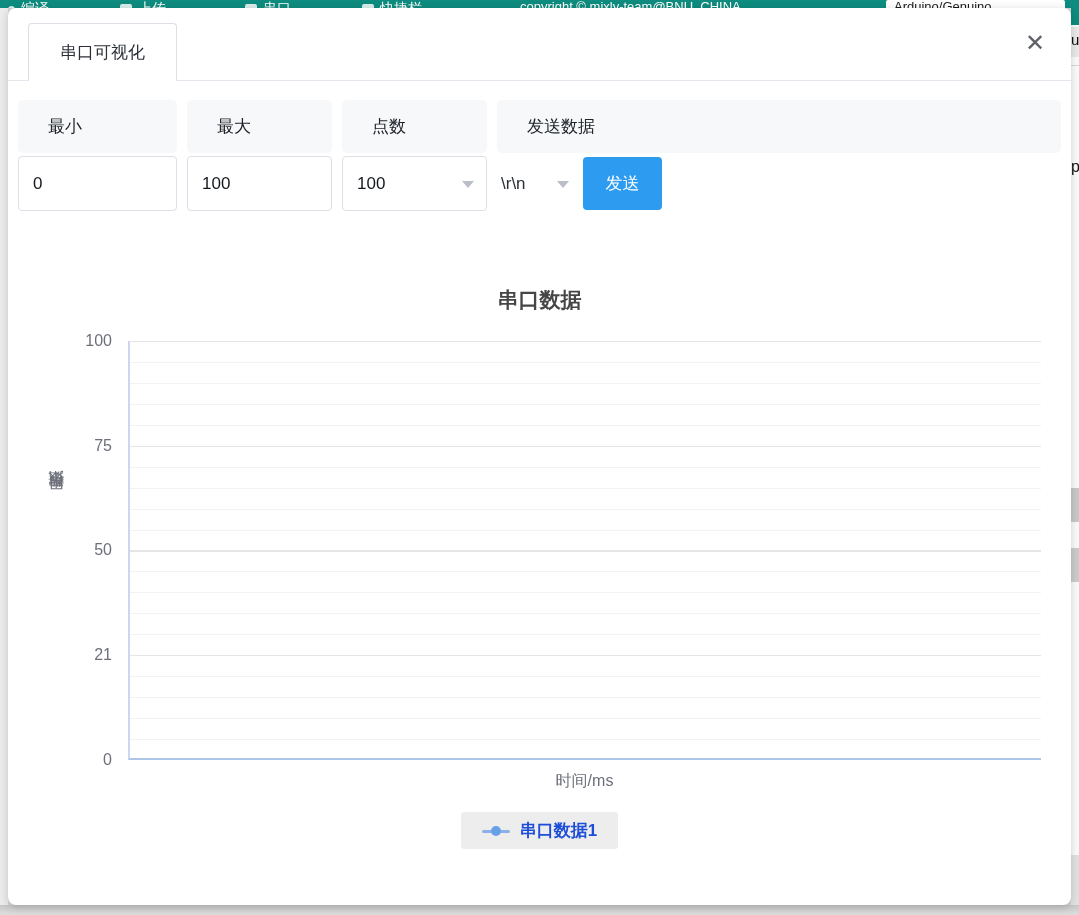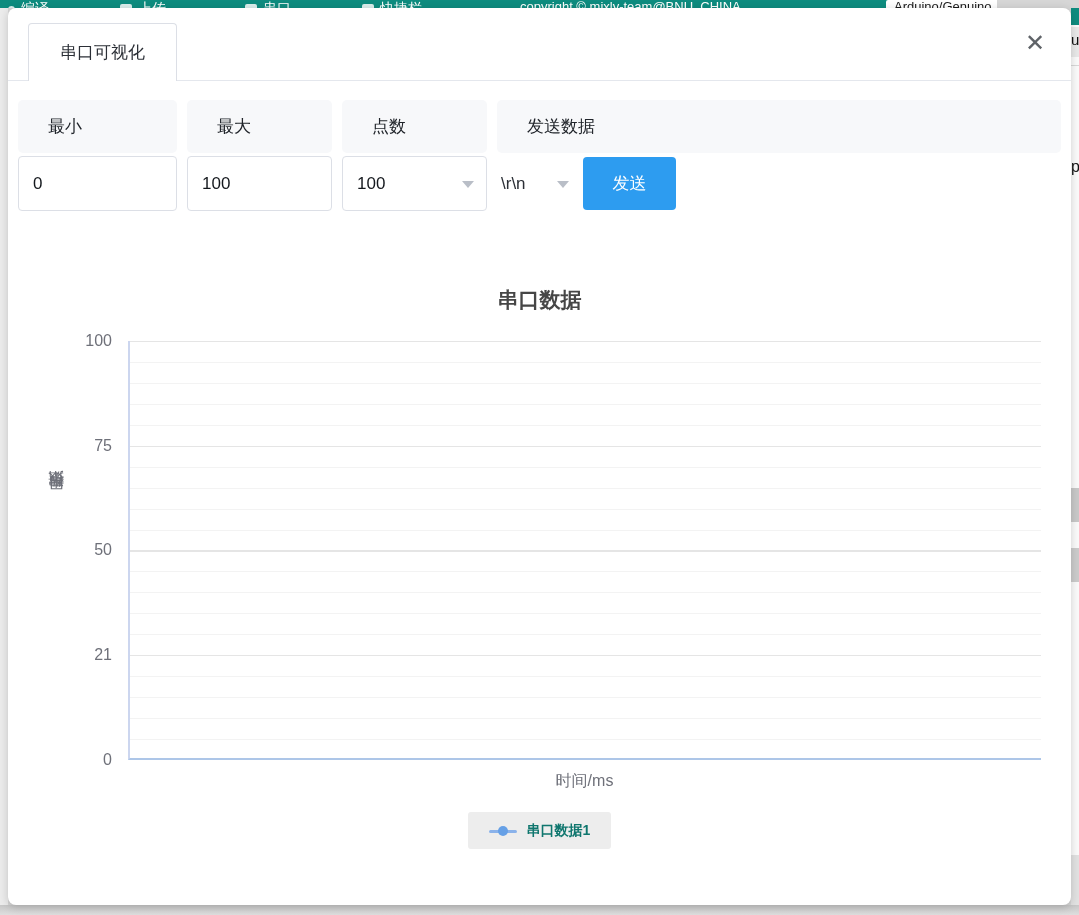--- a/index.html
+++ b/index.html
@@ -5,21 +5,21 @@
   * { margin:0; padding:0; box-sizing:border-box; }
   html,body { width:1079px; height:915px; }
   body {
     font-family:"Liberation Sans","DejaVu Sans",sans-serif;
     background:#d6d6d6;
     position:relative;
     overflow:hidden;
   }
   
   .bg-topbar{
-    position:absolute; left:0; top:0; width:997px; height:8px;
+    position:absolute; left:0; top:0; width:1079px; height:8px;
     background:var(--teal,#0e8c7f); overflow:hidden; z-index:1;
   }
   .bg-topbar-inner{ position:relative; height:26px; display:flex; align-items:flex-start; }
   .tb-item{ position:absolute; top:1px; color:#fff; font-size:14px; line-height:15px; display:flex; gap:6px; align-items:center;}
   .tb-ico{ width:12px; height:12px; background:rgba(255,255,255,.85); display:inline-block; border-radius:2px; margin-top:2px;}
   .tb-ico.dot{ width:7px; height:7px; border-radius:50%; }
   .tb-copy{ position:absolute; left:520px; top:0; color:#fff; font-size:13px; line-height:14px; }
   .tb-board{ position:absolute; left:886px; top:0; width:179px; height:26px; background:#fff;
              color:#1a1a1a; font-size:13px; line-height:12px; padding:1px 0 0 8px; border-radius:2px;}
   .bg-left{ position:absolute; left:0; top:8px; width:8px; height:897px; background:#ececec; z-index:1;}
@@ -66,21 +66,21 @@
   .iw1{ width:159px;} .iw2{ width:145px; margin-left:10px;}
   .sel{ position:relative; width:145px; margin-left:10px;}
   .sel .inp{ width:100%; padding-right:34px;}
   .caret{ position:absolute; right:13px; top:50%; margin-top:-3px; width:0; height:0;
           border-left:6px solid transparent; border-right:6px solid transparent;
           border-top:7px solid #b9bec7; pointer-events:none;}
   .iw4{ width:358px; margin-left:10px;}
   .lineend{ position:relative; width:90px; height:55px; display:flex; align-items:center;
             padding-left:14px; font-size:17px; color:#2b2f36; cursor:pointer;}
   .lineend .caret{ right:8px;}
-  .send-btn{ width:93px; height:53px; margin-left:6px; border:none; border-radius:4px;
+  .send-btn{ width:79px; height:53px; margin-left:6px; border:none; border-radius:4px;
              background:var(--accent,#2d9cf0); color:#fff; font-size:17px; cursor:pointer;
              font-family:"Liberation Sans","DejaVu Sans",sans-serif;}
   
   .chart-title{ position:absolute; left:0; top:278px; width:100%; text-align:center;
                 font-size:21px; font-weight:bold; color:#464646;}
   .plot{
     position:absolute; left:120px; top:333px; width:913px; height:419px;
     border-left:2px solid #ccd6ef; border-bottom:2px solid #adc6e8;
     background-image:
       repeating-linear-gradient(to bottom,#e5e5e5 0px,#e5e5e5 1px,transparent 1px,transparent 104.75px),
@@ -94,21 +94,21 @@
   .xname{ position:absolute; left:120px; top:763px; width:913px; text-align:center;
           font-size:16px; color:#6e7079;}
   .legend{ position:absolute; left:0; top:804px; width:100%; display:flex; justify-content:center;}
   .legend-box{ background:#ededed; border-radius:3px; height:37px; padding:0 21px;
                display:flex; align-items:center; gap:10px; cursor:pointer;}
   .legend-marker{ position:relative; width:28px; height:10px;}
   .legend-line{ position:absolute; left:0; top:4px; width:28px; height:3px;
                 background:var(--series,#8ab2ea); border-radius:2px;}
   .legend-dot{ position:absolute; left:9px; top:0; width:10px; height:10px; border-radius:50%;
                background:var(--seriesDot,#66a0e6);}
-  .legend-text{ font-size:14px; font-weight:bold; color:#0f766e;}
+  .legend-text{ font-size:17px; font-weight:bold; color:#1d4ed8;}
 </style>
 </head>
 <body>
 
 <div class="bg-topbar">
   <div class="bg-topbar-inner">
     <span class="tb-item" style="left:8px">
       <span class="tb-ico dot"></span>
       <span>编译</span>
     </span>

